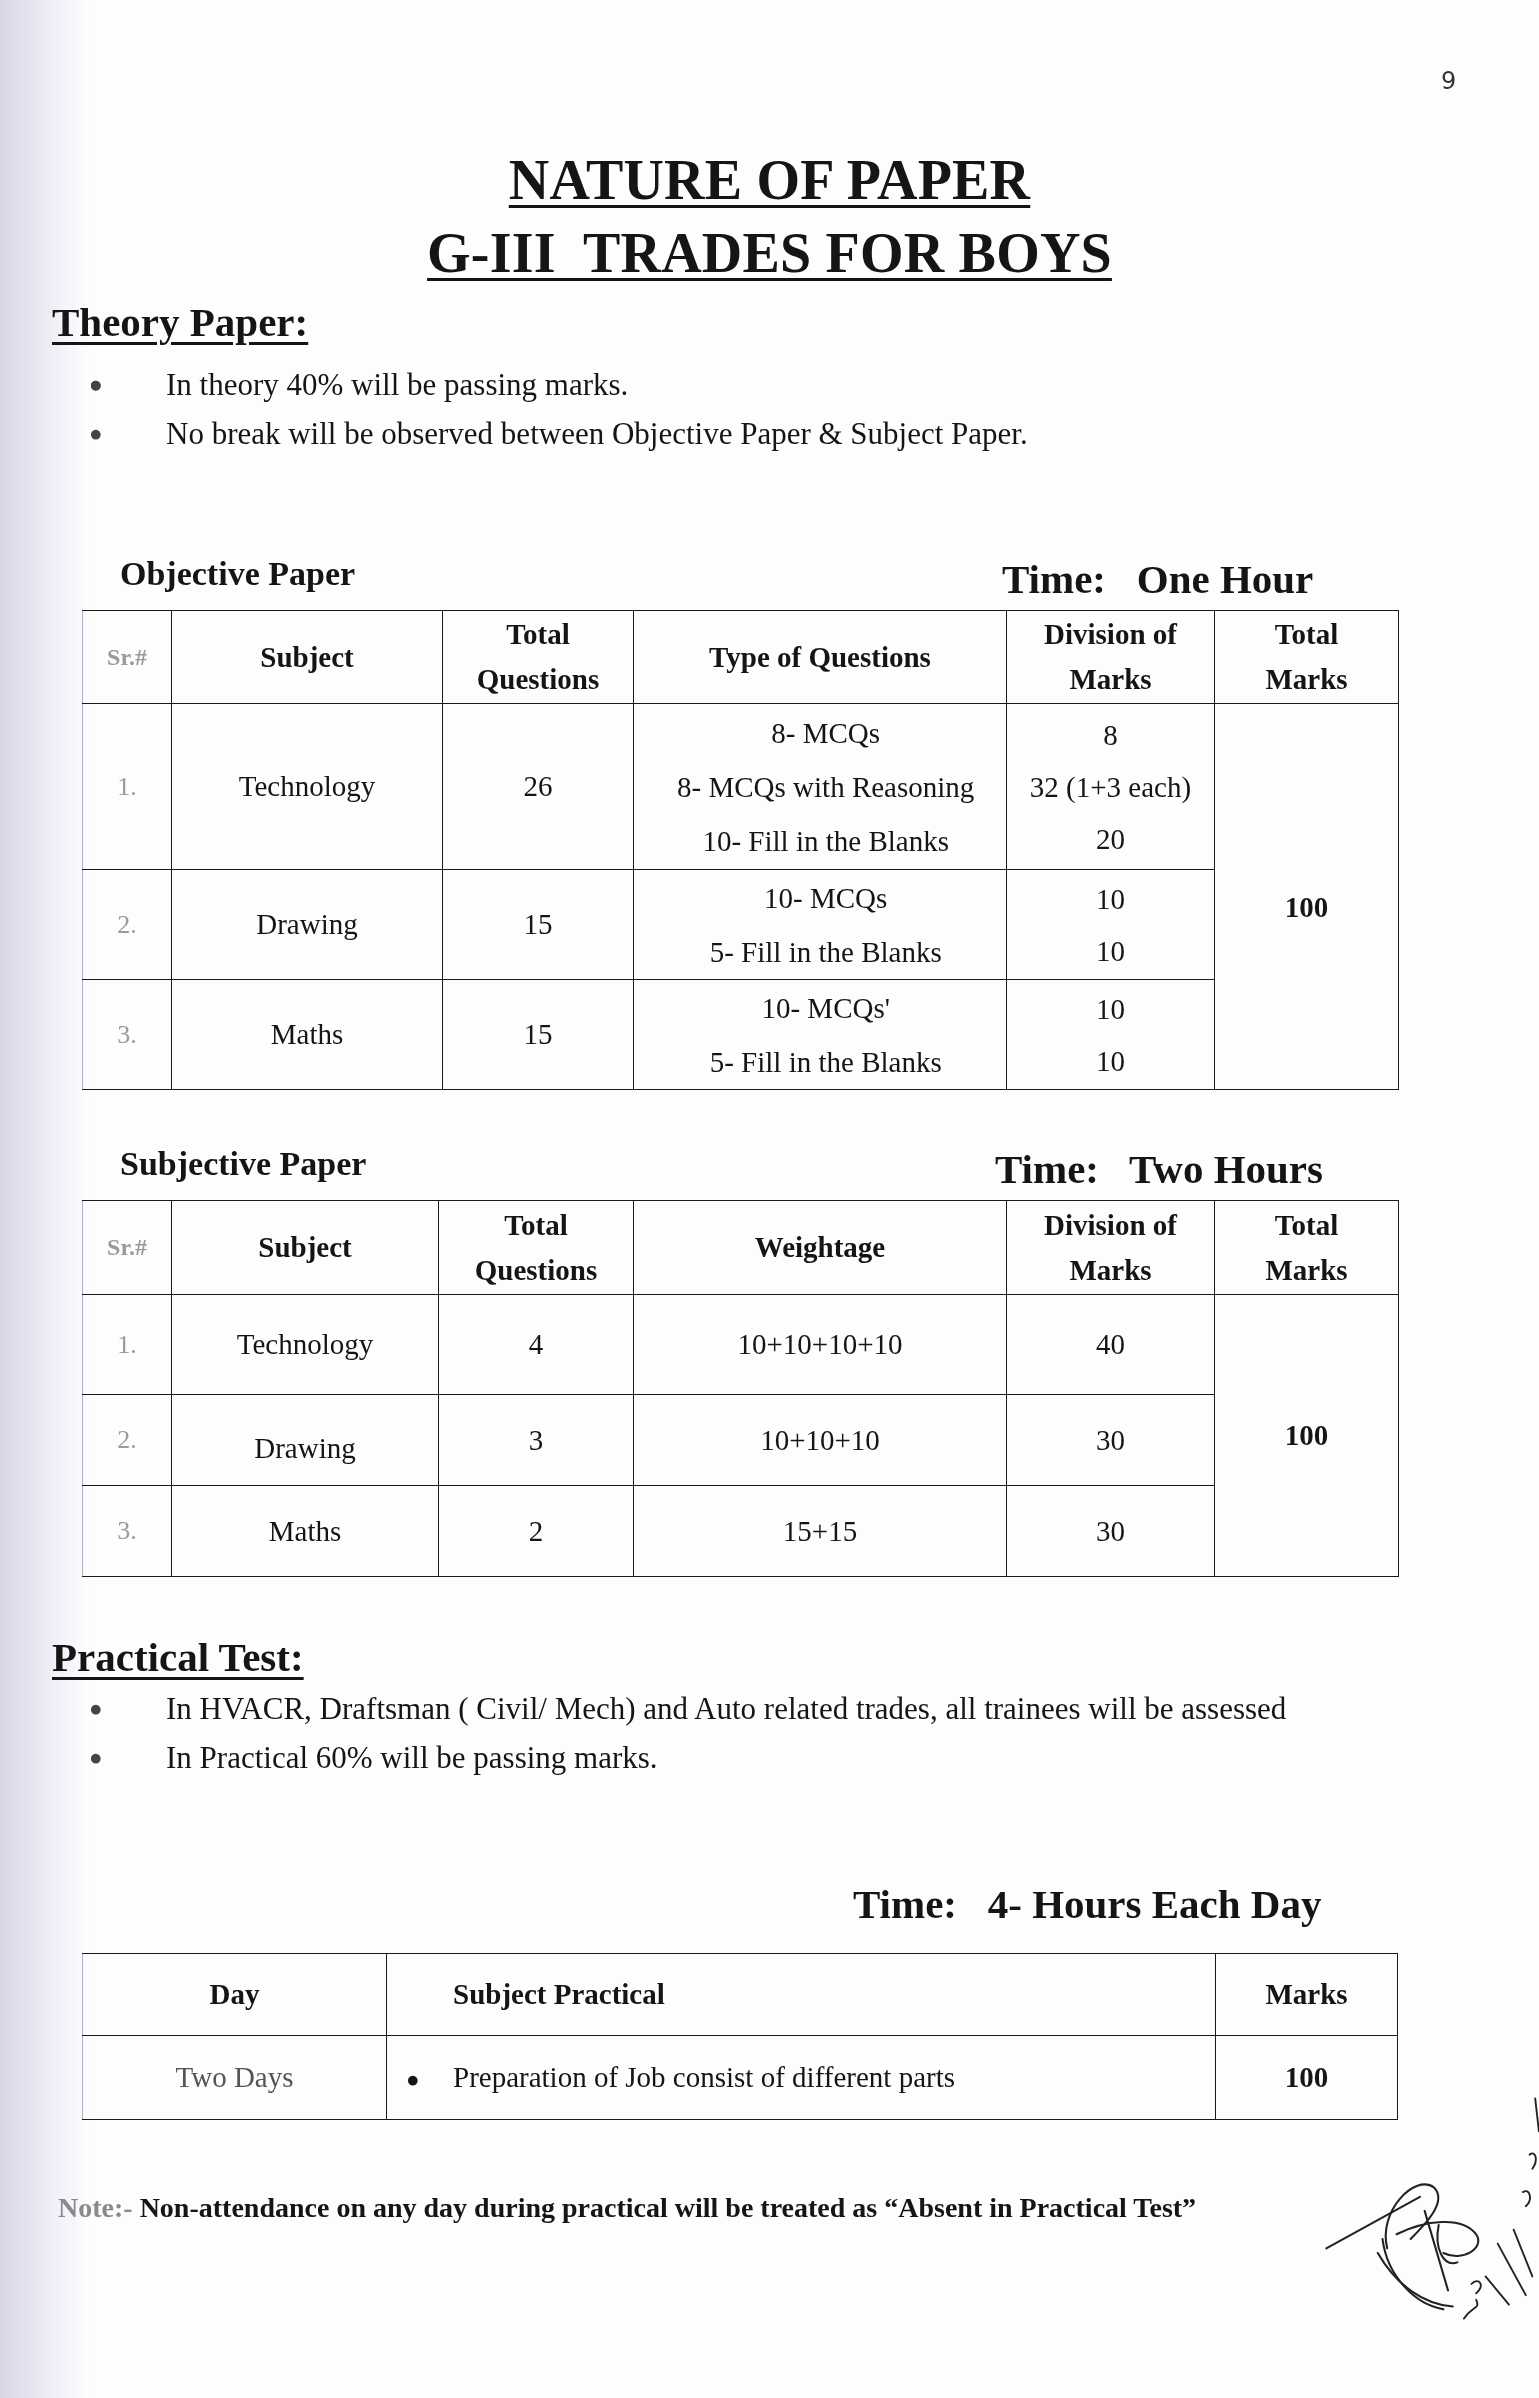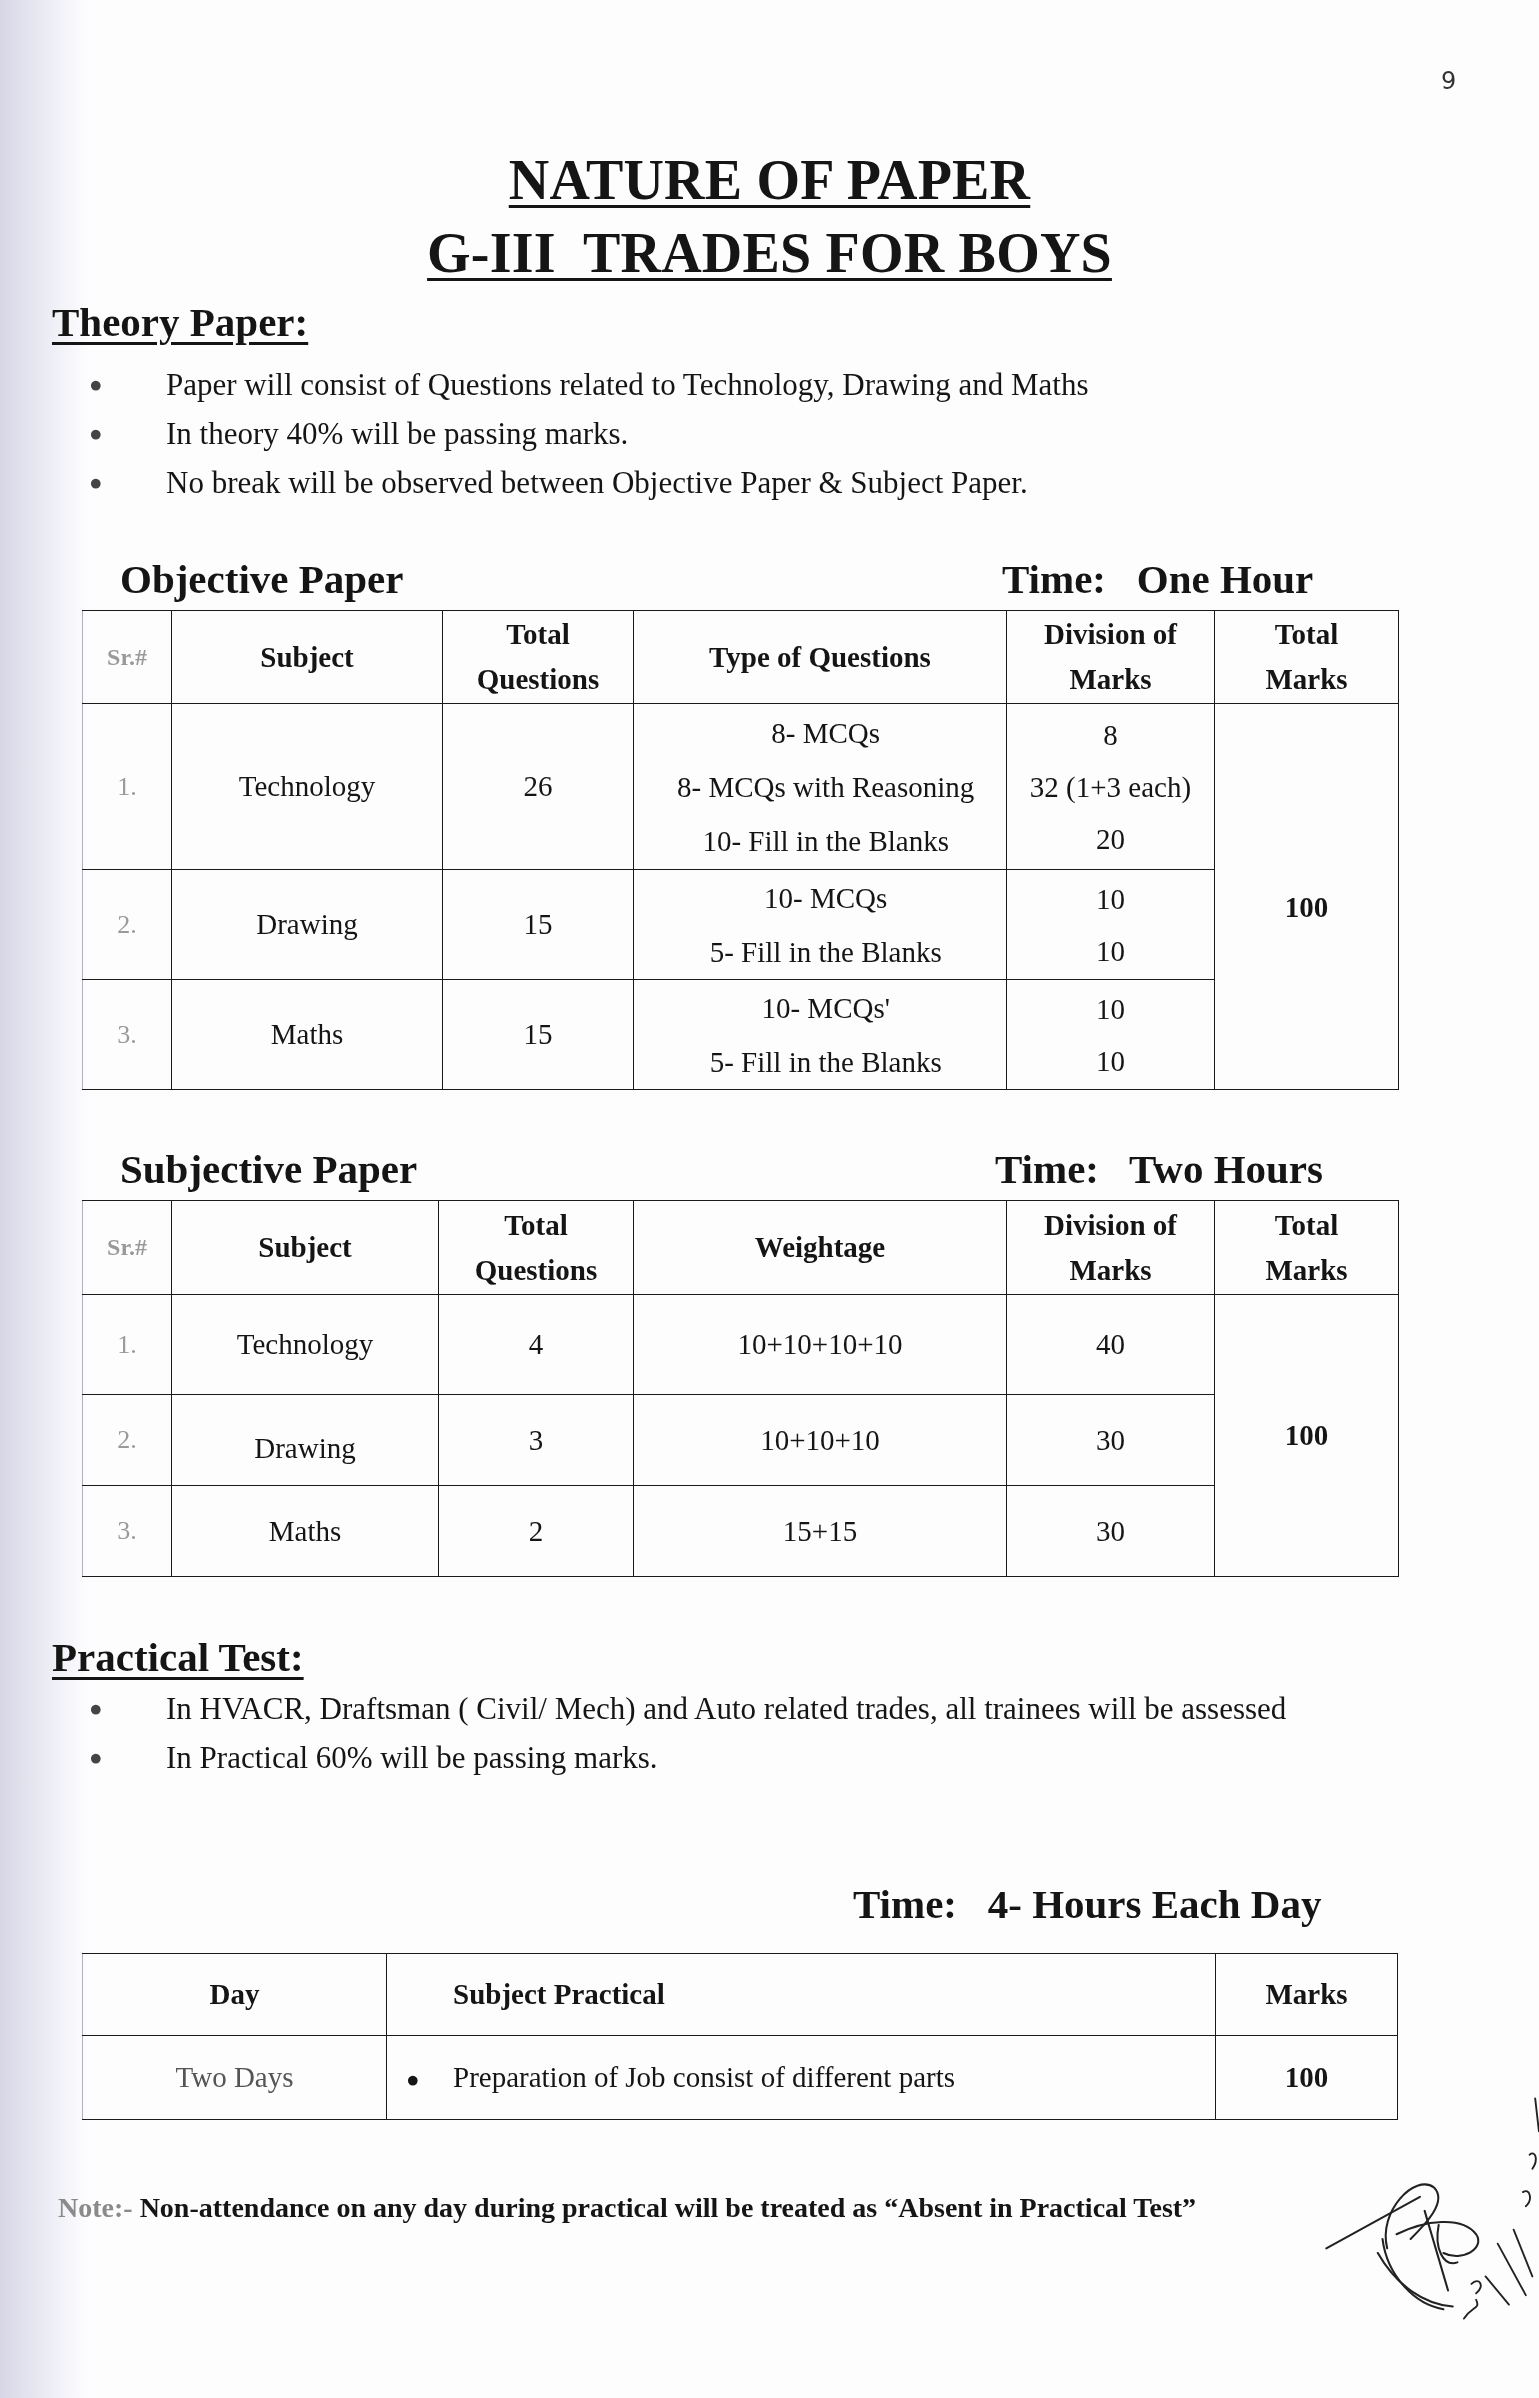--- a/index.html
+++ b/index.html
@@ -27,21 +27,21 @@
     font-weight: bold; font-size: 41px; text-decoration: underline;
     text-decoration-thickness: 2.8px; text-underline-offset: 5.6px;
   }
   .bullet-list { margin: 0; padding: 0; list-style: none; }
   .bullet-list li {
     position: relative; font-size: 31px; line-height: 49px; padding-left: 77px;
   }
   .bullet-list li .dot {
     position: absolute; left: 0; top: 0; font-size: 22.5px; color: #444;
   }
-  .block-heading { font-weight: bold; font-size: 41px; }
+  .block-heading { font-weight: bold; font-size: 34px; }
   .time-heading { font-weight: bold; font-size: 41px; white-space: pre; }
 
   table.doc {
     position: absolute; border-collapse: collapse; table-layout: fixed;
     font-size: 29px;
   }
   table.doc td, table.doc th {
     border: 1.9px solid #1a1a1a; text-align: center; vertical-align: middle;
     padding: 0 5.6px; font-weight: normal;
   }
@@ -61,21 +61,21 @@
 
 <div class="edge-shadow"></div>
 
 <div class="abs page-number">9</div>
 
 <div class="abs title" style="top:148px;">NATURE OF PAPER</div>
 <div class="abs title" style="top:221px; white-space:pre;">G-III  TRADES FOR BOYS</div>
 
 <div class="abs section-heading" style="left:52px; top:298px;">Theory Paper:</div>
 <ul class="abs bullet-list" style="left:89px; top:360px;">
-  <li><span class="dot">●</span><span>Paper will consist of Questions related to Technology, Drawing and Maths</span></li>
+  <li><span class="dot">●</span></li>
   <li><span class="dot">●</span><span>In theory 40% will be passing marks.</span></li>
   <li><span class="dot">●</span><span>No break will be observed between Objective Paper &amp; Subject Paper.</span></li>
 </ul>
 
 <div class="abs block-heading" style="left:120px; top:555px;">Objective Paper</div>
 <div class="abs time-heading" style="left:1002px; top:555px;">Time:   One Hour</div>
 
 <table class="doc" style="left:82px; top:610px; width:1315px;">
   <colgroup>
     <col style="width:89px">

